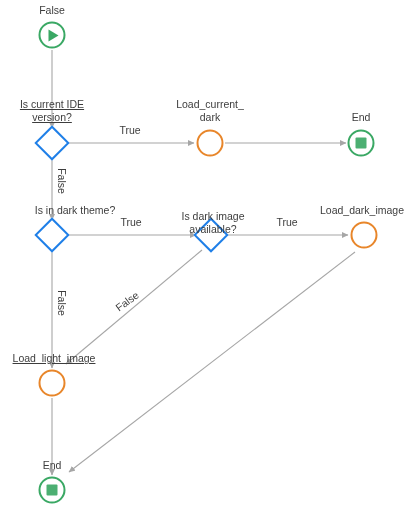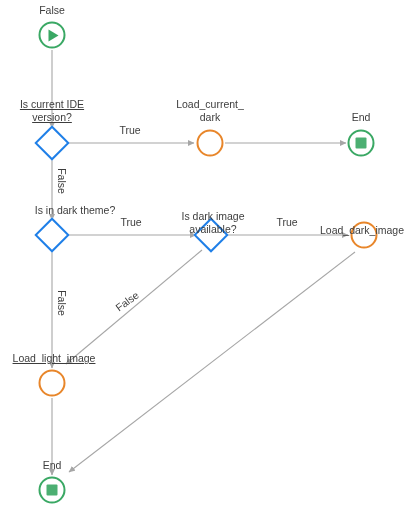--- a/index.html
+++ b/index.html
@@ -153,17 +153,17 @@
       <div class="edge-label diag" style="left: 127px; top: 301px;">False</div>
       <div class="node-label" style="left: 52px; top: 4px;">False</div>
       <div class="node-label" style="left: 52px; top: 98px; text-decoration: underline;">Is current IDE
 version?</div>
       <div class="node-label" style="left: 210px; top: 98px;">Load_current_
 dark</div>
       <div class="node-label" style="left: 361px; top: 111px;">End</div>
       <div class="node-label" style="left: 54px; top: 204px; padding-left: 42px;">Is in dark theme?</div>
       <div class="node-label" style="left: 213px; top: 190px; margin-top: 20px;">Is dark image
 available?</div>
-      <div class="node-label" style="left: 362px; top: 204px; margin-top: 20px;">Load_dark_image</div>
+      <div class="node-label" style="left: 362px; top: 204px;">Load_dark_image</div>
       <div class="node-label" style="left: 54px; top: 352px; text-decoration: underline;">Load_light_image</div>
       <div class="node-label" style="left: 52px; top: 459px;">End</div>
     </div>
 </div>
 
 </body></html>

